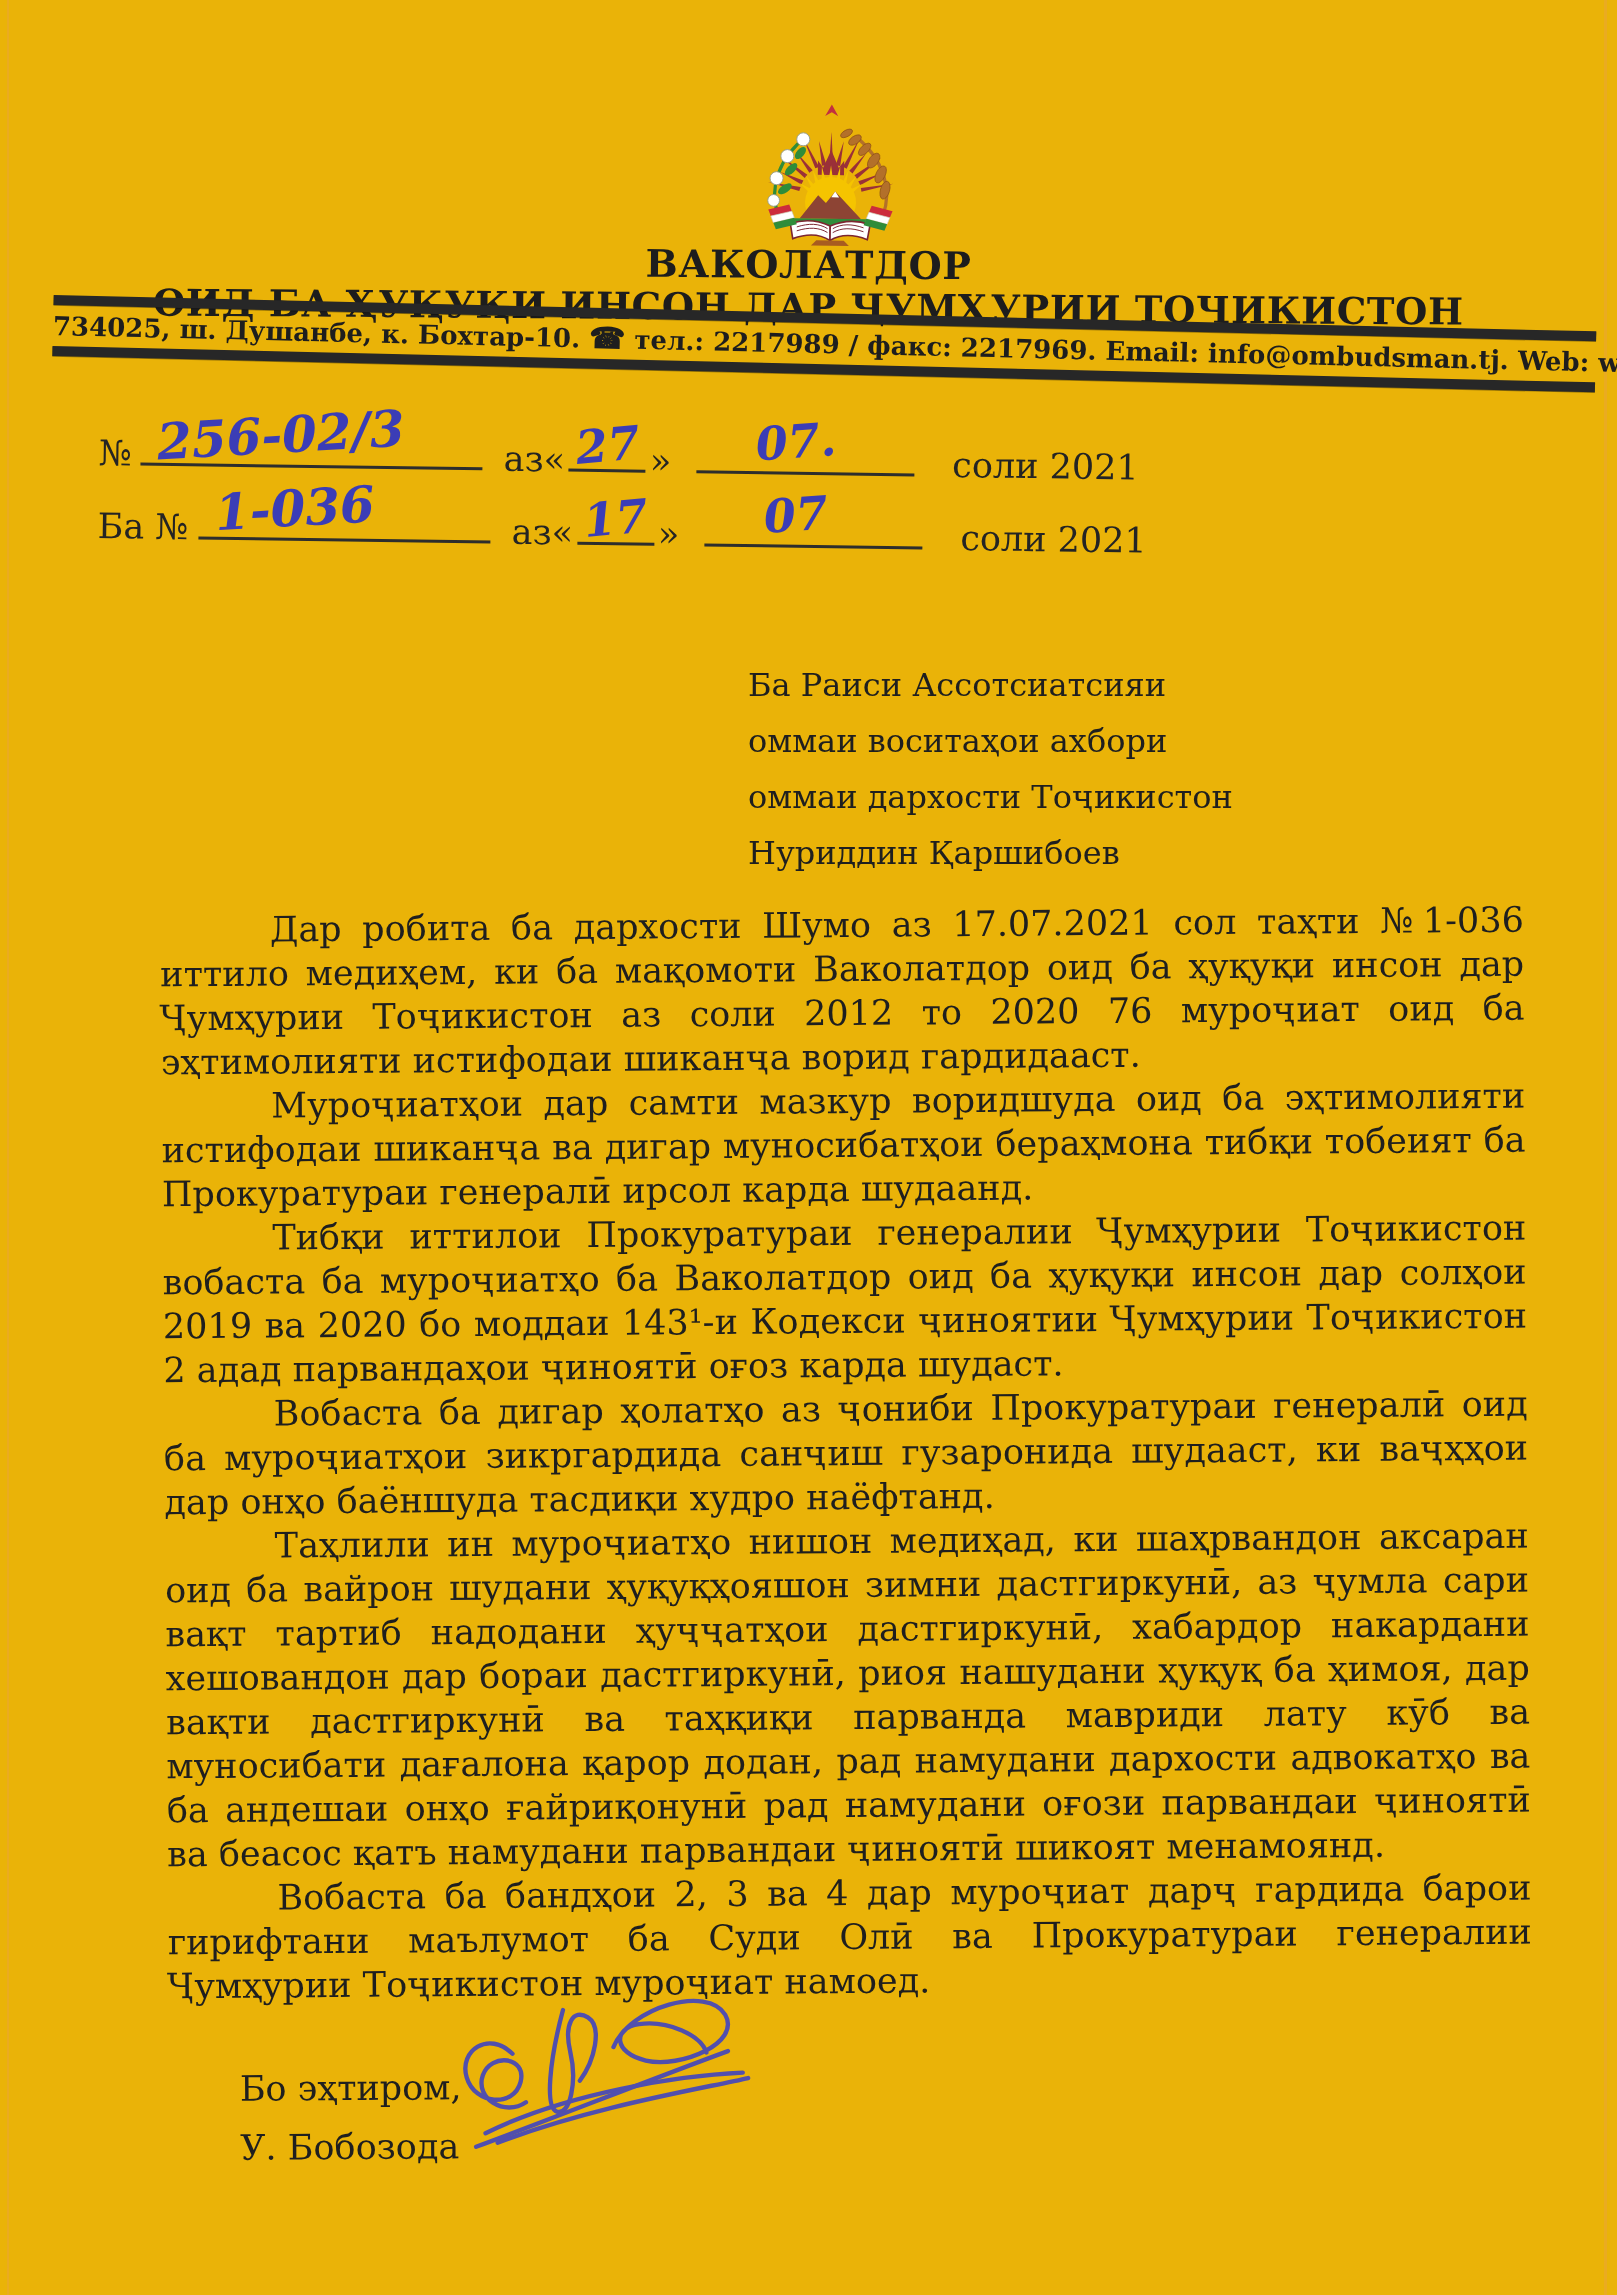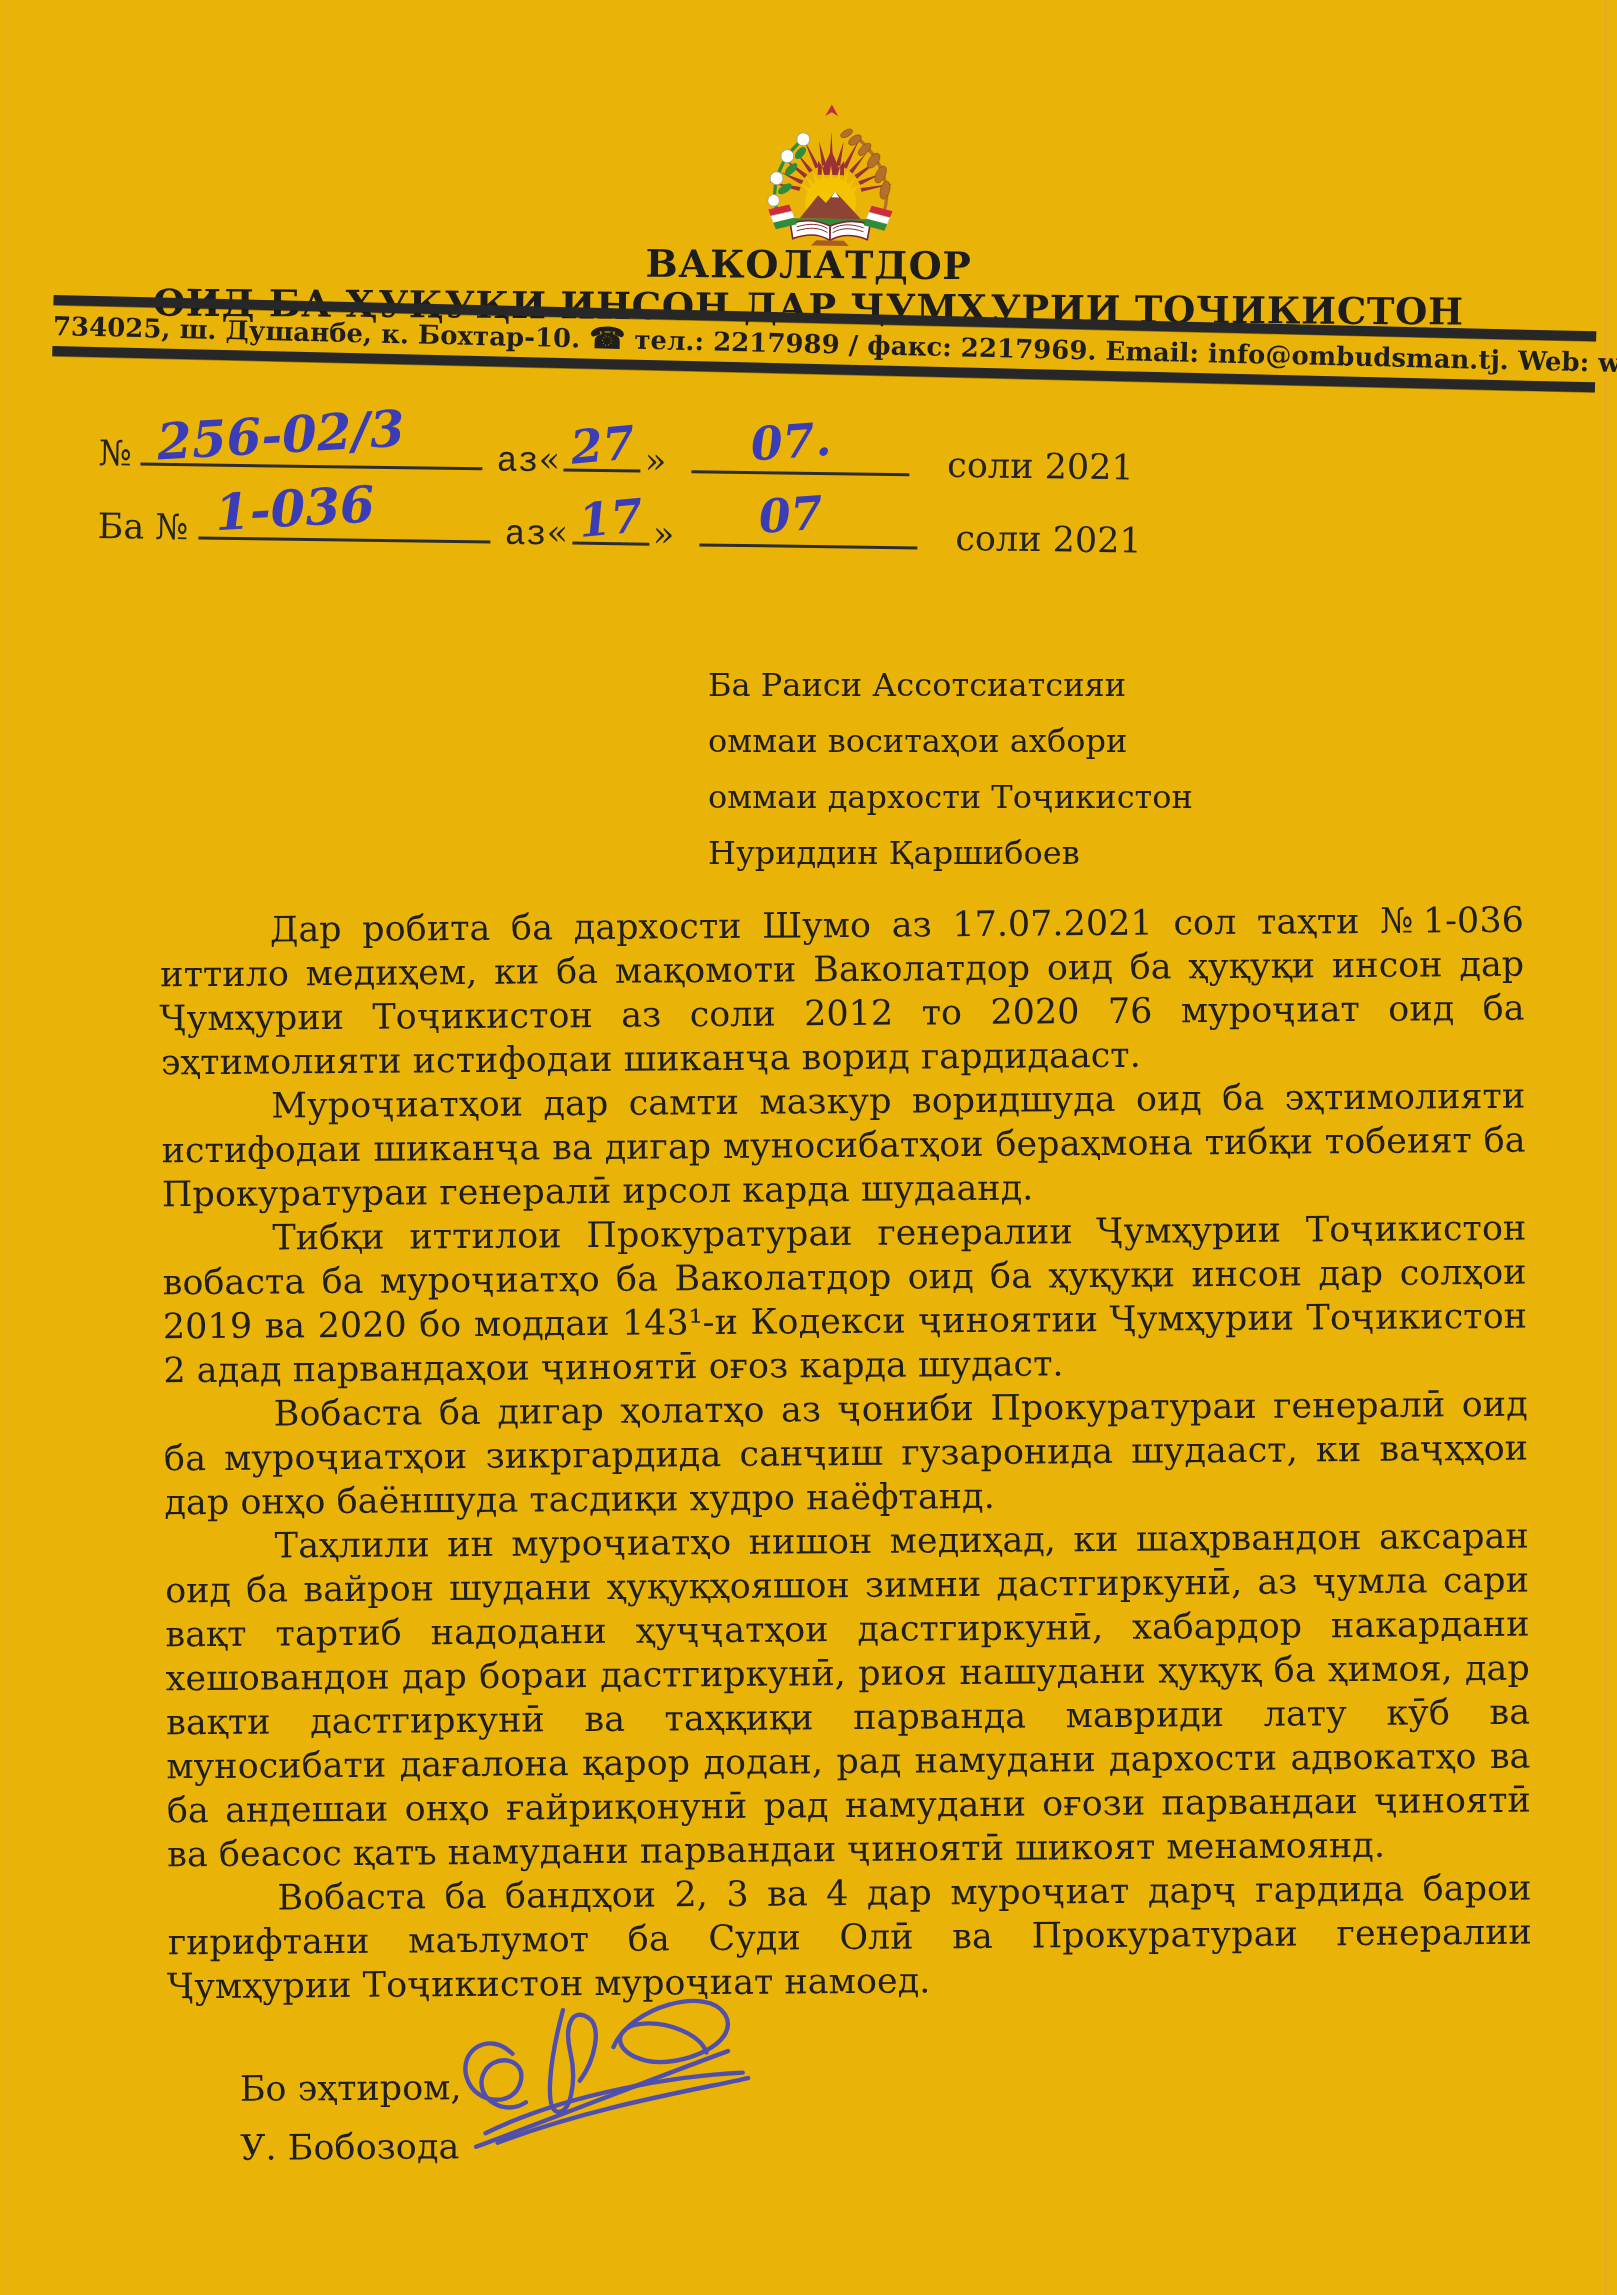--- a/index.html
+++ b/index.html
@@ -42,33 +42,33 @@
   .addr .phone{font-size:29px;}
 
   
   .refblock{position:absolute;left:99px;top:424px;transform:rotate(0.8deg);transform-origin:0 0;font-size:35px;color:#242424;}
   .refrow{display:flex;align-items:baseline;height:73px;white-space:nowrap;}
   .uline{display:inline-block;border-bottom:3.9px solid #2d2d2d;position:relative;height:38px;vertical-align:baseline;}
   .u-num1{width:342px;margin-left:9px;}
   .u-num2{width:292px;margin-left:10.4px;}
   .u-day{width:77px;margin:0 3.9px;}
   .u-month{width:218px;margin-left:25px;}
-  .lab-az{margin-left:14px;font-family:Liberation Mono, monospace;}
+  .lab-az{margin-left:21px;}
   .lab-year{margin-left:38px;}
   .ink{
     font-style:italic;color:#3b3db6;font-weight:bold;
     position:absolute;white-space:nowrap;
   }
   .ink-num{font-size:50px;left:15.7px;bottom:0px;transform:rotate(-4deg);}
   .ink-day{font-size:46px;left:50%;bottom:-2.6px;transform:translateX(-50%) rotate(-6deg);}
   .ink-month{font-size:46px;left:59px;bottom:2.6px;transform:rotate(-5deg);}
 
   
   .recipient{
-    position:absolute;left:708px;top:657px;
+    position:absolute;left:748px;top:657px;
     font-size:32px;line-height:56px;color:#1f1f1f;white-space:nowrap;
   }
 
   
   .letterbody{
     position:absolute;left:164px;top:903px;width:1364px;
     font-size:35px;line-height:44px;text-align:justify;color:#1f1f1f;
     transform:rotate(-0.45deg);
   }
   .letterbody p{margin:0;text-indent:110px;}

